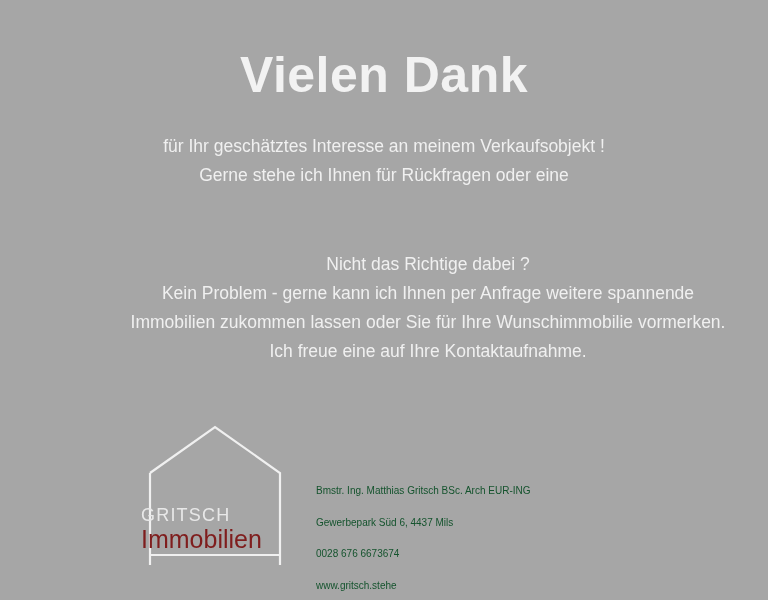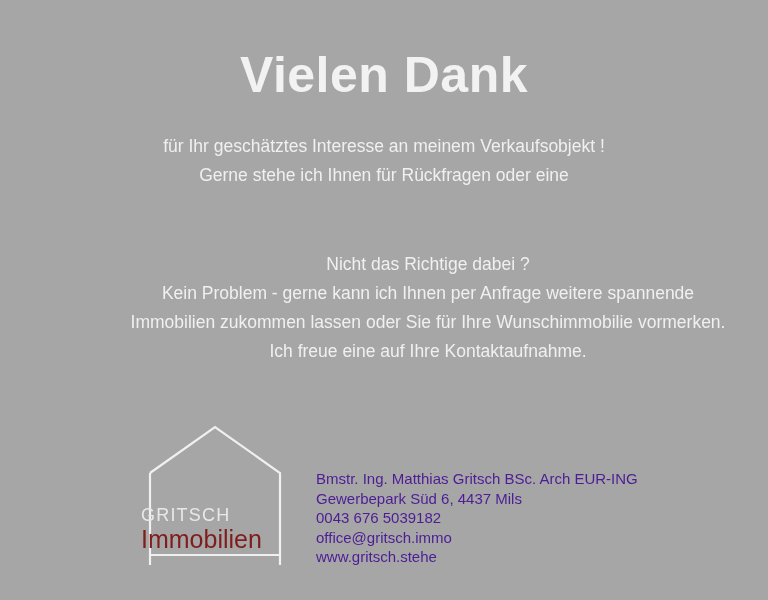--- a/index.html
+++ b/index.html
@@ -77,24 +77,25 @@
     color: #7f1d1d;
     line-height: 29px;
   }
   .contact {
     position: absolute;
     left: 316px;
     top: 469px;
     width: 420px;
   }
   .contact div {
-    font-size: 15px;
+    font-size: 10px;
     line-height: 19.5px;
-    color: #4c1d95;
+    color: #14532d;
     white-space: nowrap;
+    margin-top: 12px;
   }
 </style>
 </head>
 <body>
 
 <div class="page">
 
   <div class="headline">Vielen Dank</div>
 
   <div class="body-block first">
@@ -120,18 +121,17 @@
   </div>
 
   <div class="logo-text">
     <div class="l1">GRITSCH</div>
     <div class="l2">Immobilien</div>
   </div>
 
   <div class="contact">
     <div>Bmstr. Ing. Matthias Gritsch BSc. Arch EUR-ING</div>
     <div>Gewerbepark Süd 6, 4437 Mils</div>
-    <div>0043 676 5039182</div>
-    <div>office@gritsch.immo</div>
+    <div>0028 676 6673674</div>
     <div>www.gritsch.stehe</div>
   </div>
 
 </div>
 
 </body></html>

